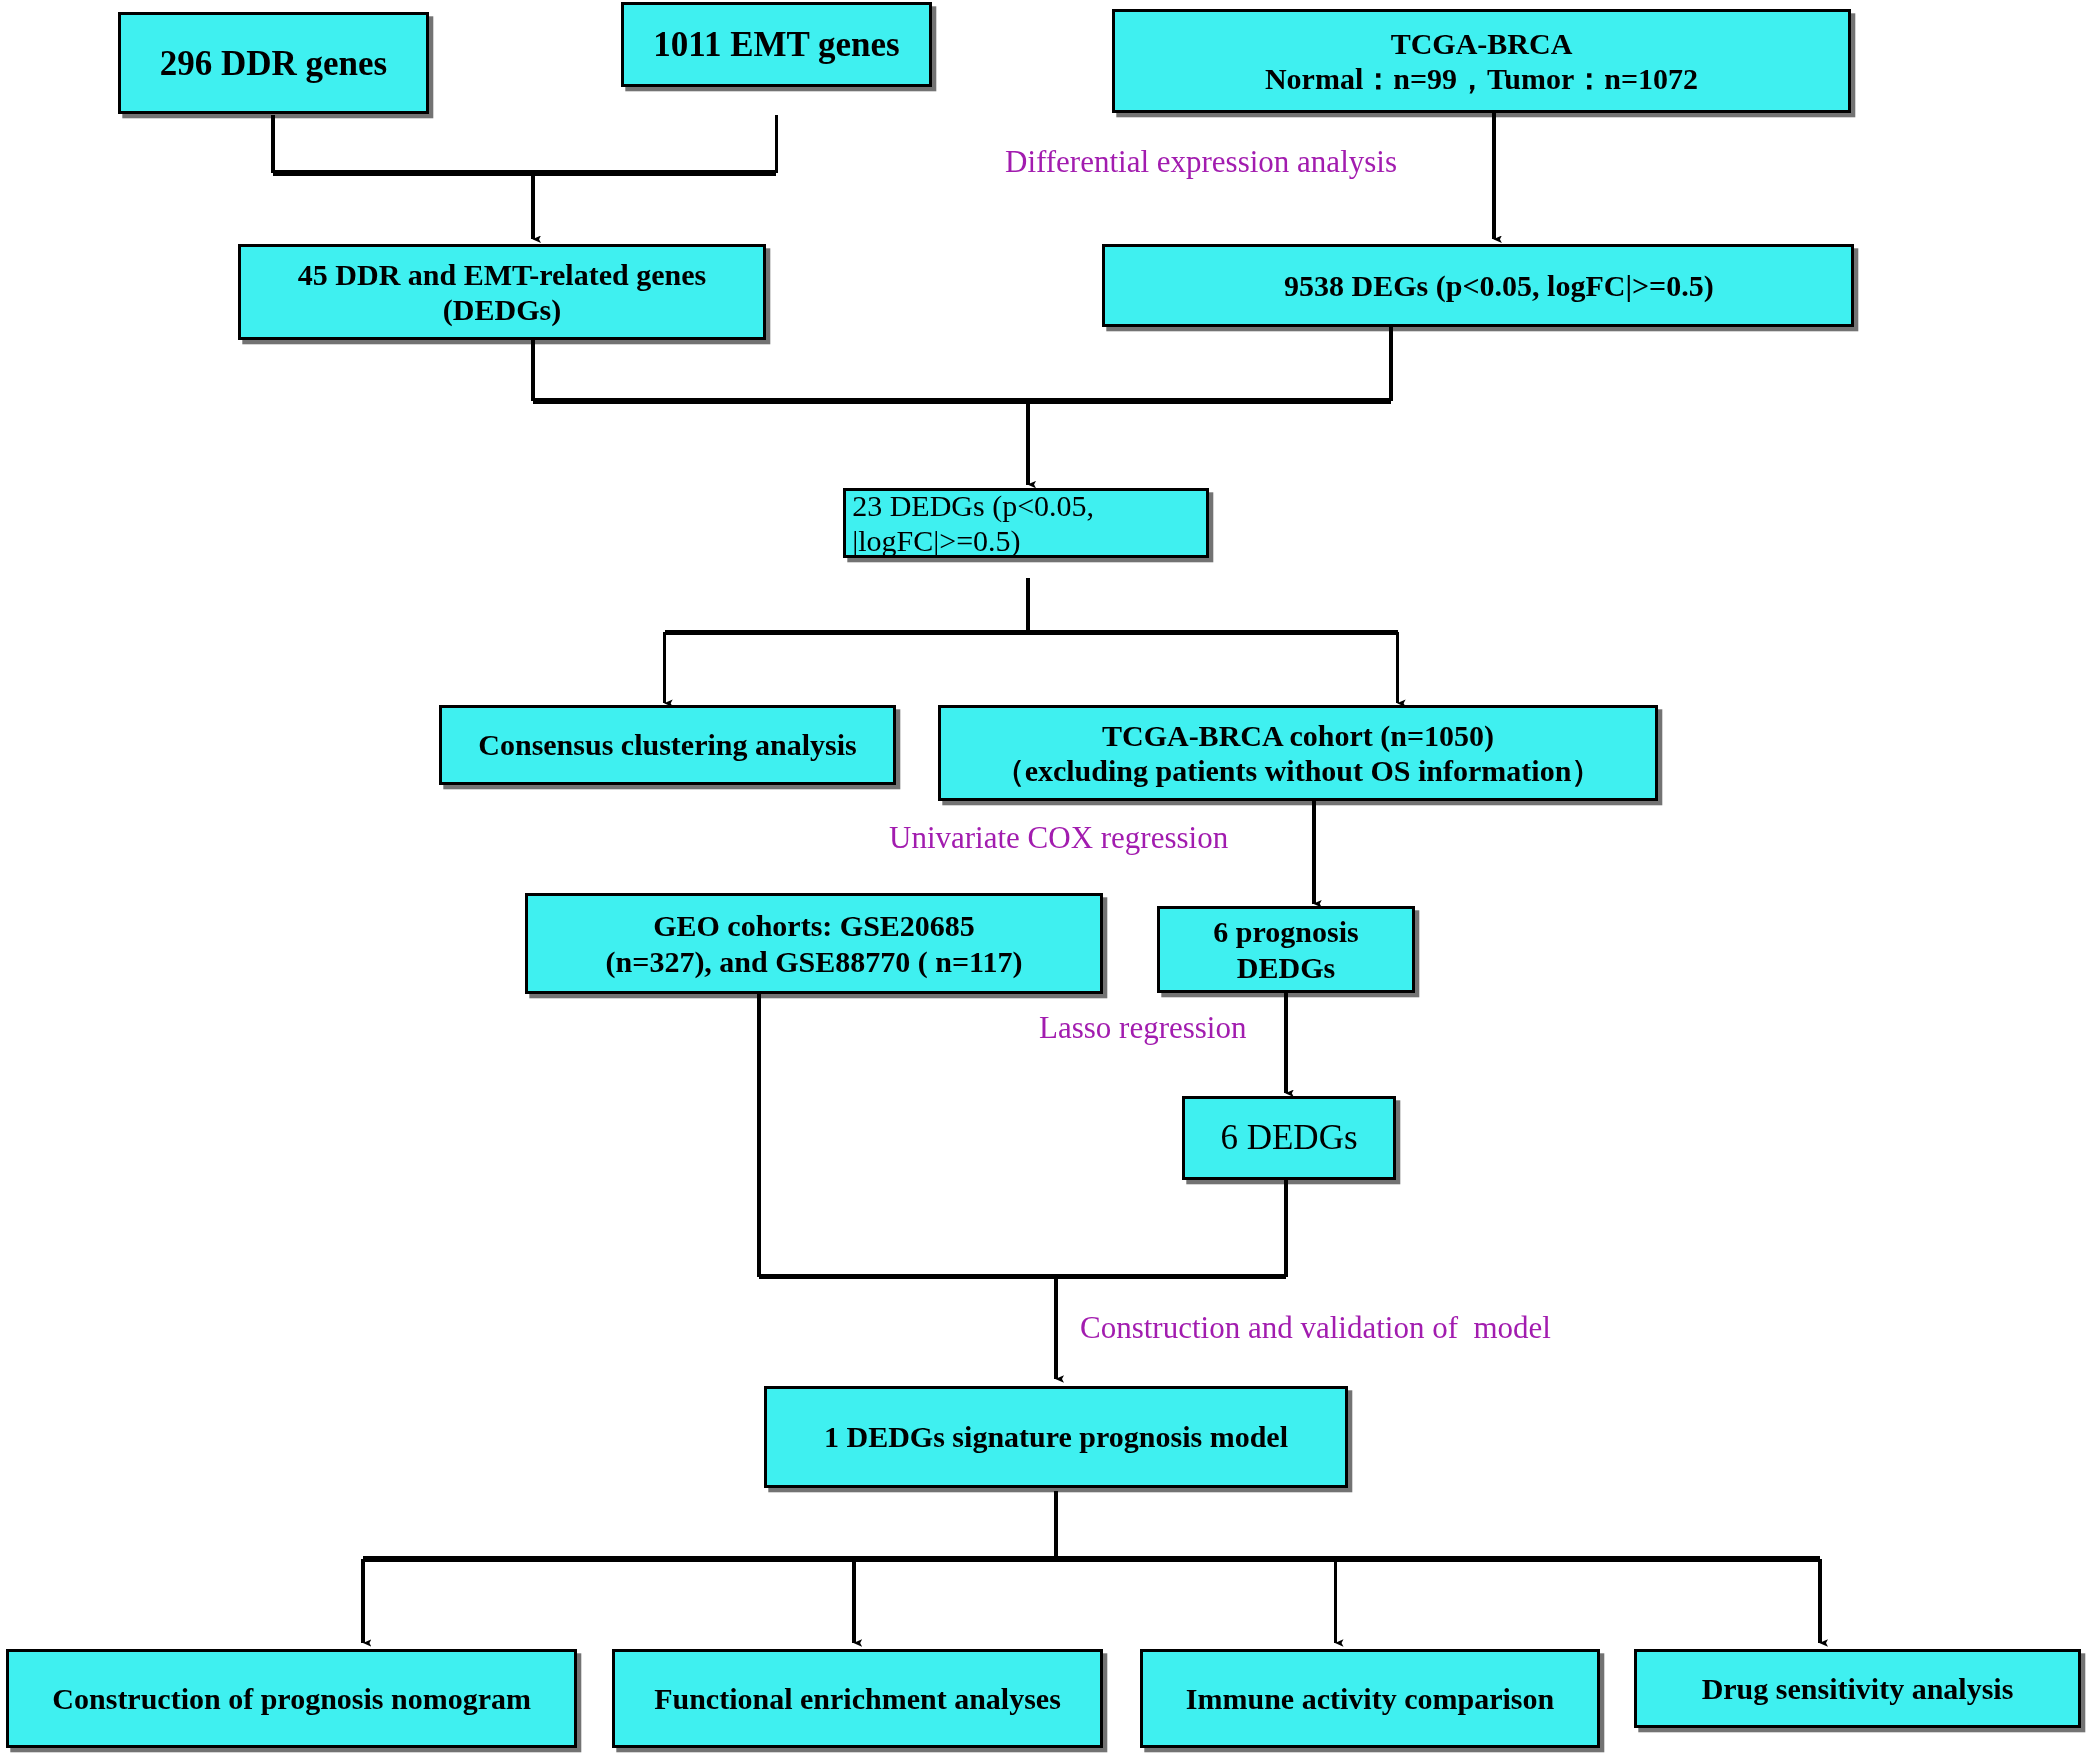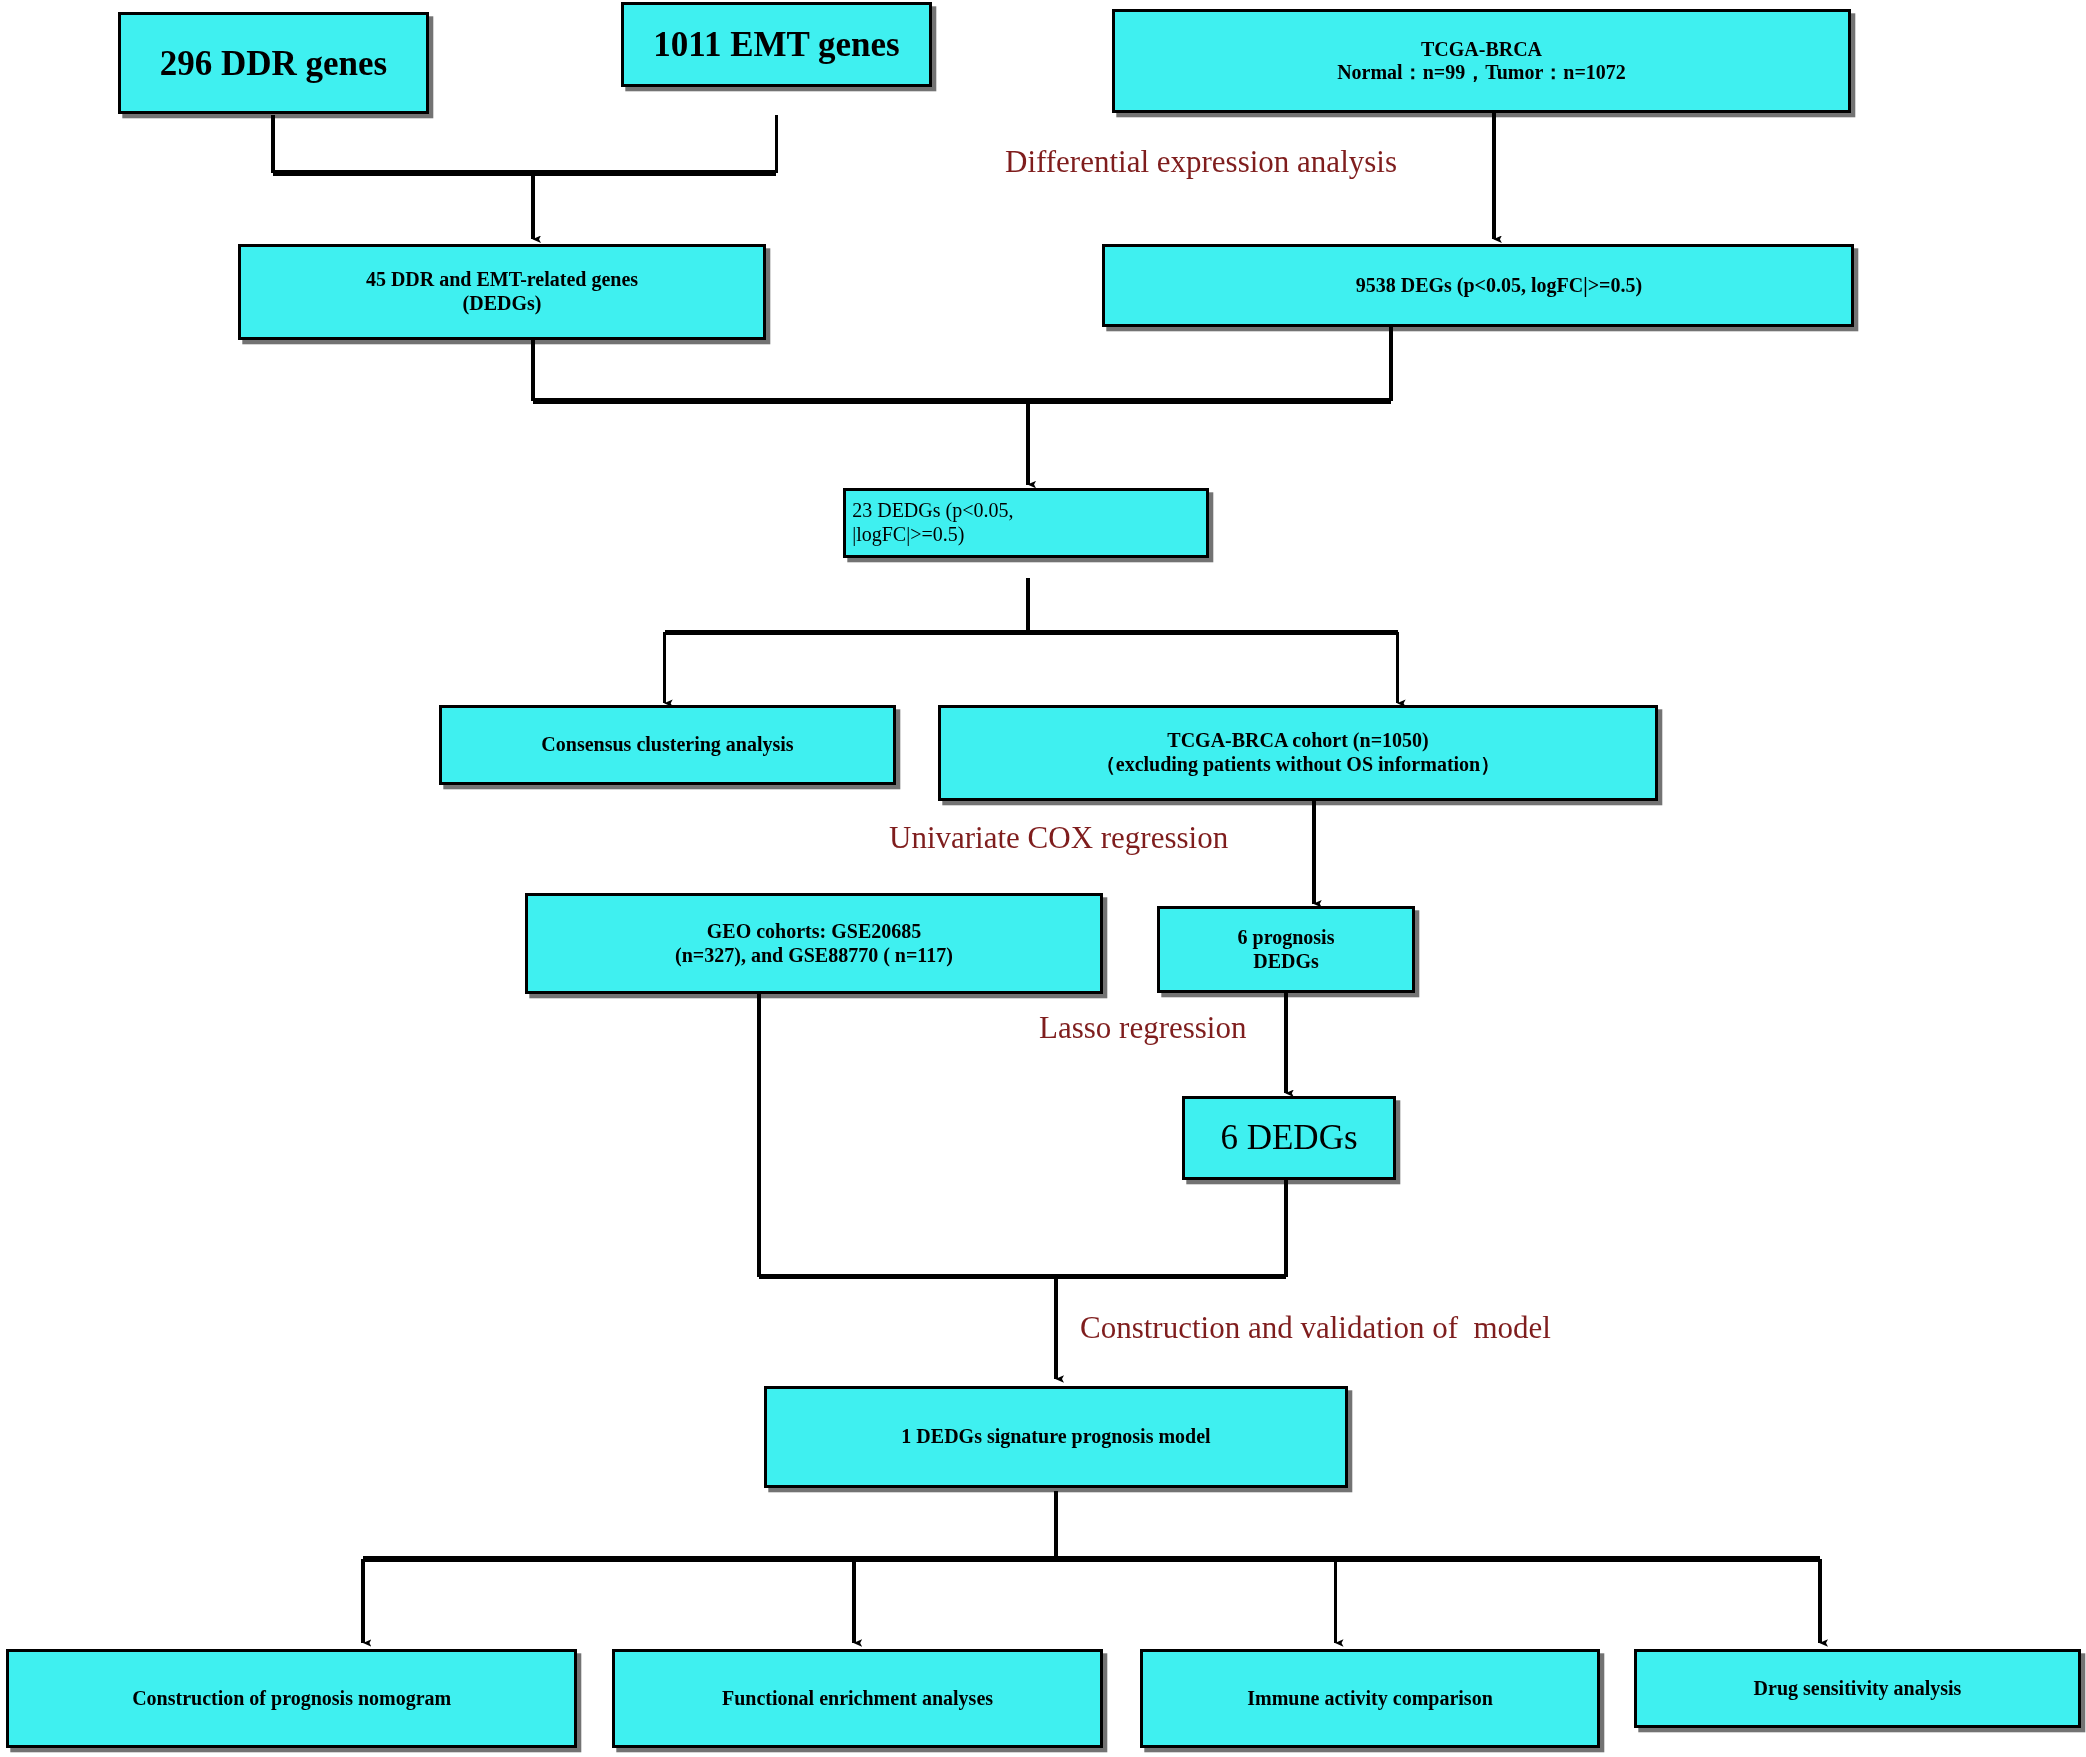--- a/index.html
+++ b/index.html
@@ -38,28 +38,28 @@
     padding: 2.5px 6.2px;
     overflow: hidden;
   }
   .node .txt {
     display: block;
     width: 100%;
     white-space: pre-line;
   }
   
   .t-lg  { font-size: 35px; }
-  .t-md  { font-size: 20px; }
+  .t-md  { font-size: 30px; }
   .t-bold { font-weight: bold; }
   .align-left .txt { text-align: left; }
   .node.align-left { justify-content: flex-start; }
 
   .edge-label {
     position: absolute;
-    color: #7f1d1d;
+    color: #a21caf;
     font-size: 31px;
     white-space: pre;
     line-height: 1;
   }
 </style>
 </head>
 <body>
 
 <div id="canvas">
 

